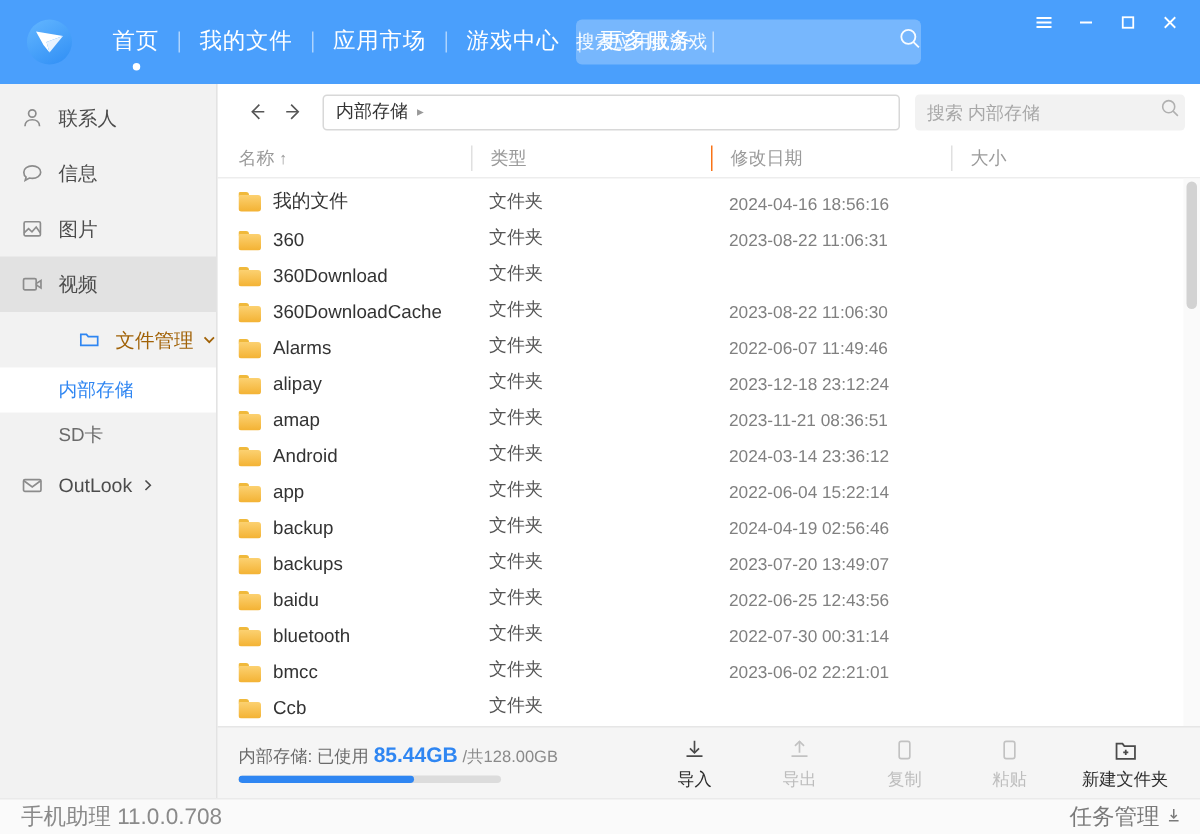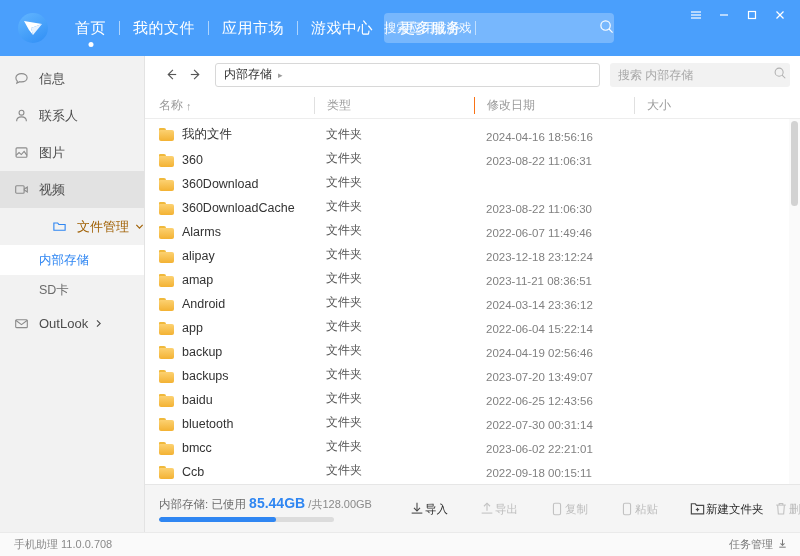--- a/index.html
+++ b/index.html
@@ -284,20 +284,21 @@
 
   
   .bottombar {
     flex: 0 0 48px;
     height: 48px;
     background: #f5f5f5;
     border-top: 1px solid #e6e6e6;
     display: flex;
     align-items: center;
     padding-left: 14px;
+    gap: 32px;
   }
   .storage { width: 250px; flex: 0 0 250px; }
   .storage-line { font-size: 11.5px; color: #6b6b6b; white-space: nowrap; }
   .storage-used { color: #2f86f2; font-size: 14px; font-weight: bold; }
   .storage-total { color: #8a8a8a; font-size: 11px; }
   .progress {
     margin-top: 5px;
     width: 175px; height: 5px;
     background: #dcdcdc;
     border-radius: 3px;
@@ -311,21 +312,21 @@
   .tools {
     flex: 1;
     display: flex;
     justify-content: flex-end;
     align-items: center;
     padding-right: 18px;
     gap: 26px;
   }
   .tool {
     display: flex;
-    flex-direction: row;
+    flex-direction: column;
     align-items: center;
     cursor: pointer;
     width: 44px;
   }
   .tool .ticon {
     height: 19px;
     display:flex; align-items:center; justify-content:center;
     color: #4a4a4a;
   }
   .tool .tlabel {
@@ -340,21 +341,21 @@
   
   .statusbar {
     flex: 0 0 24px;
     height: 24px;
     background: #fafafa;
     border-top: 1px solid #eaeaea;
     display: flex;
     align-items: center;
     justify-content: space-between;
     padding: 0 12px 0 14px;
-    font-size: 11px;
+    font-size: 15px;
     color: #8a8a8a;
   }
   .statusbar .ver { color: #8a8a8a; }
   .taskmgr { display:flex; align-items:center; gap:4px; cursor:pointer; color:#7a7a7a;}
 </style>
 </head>
 <body>
 
 <div id="app">
 
@@ -416,34 +417,34 @@
     </div>
   </div>
 
   <div class="body">
 
     <div class="sidebar">
 
       <div class="side-item">
         <span class="sico">
           <svg width="15" height="15" viewBox="0 0 16 16" fill="none" stroke="currentColor" stroke-width="1.2">
-            <path d="M2 7.2c0-2.6 2.7-4.4 6-4.4s6 1.8 6 4.4-2.7 4.4-6 4.4c-.7 0-1.4-.1-2-.2L3 13l.6-2.2C2.6 10 2 8.7 2 7.2z"></path>
+            <circle cx="8" cy="5" r="2.6"></circle>
+              <path d="M2.8 14c0-2.9 2.3-4.6 5.2-4.6s5.2 1.7 5.2 4.6"></path>
           </svg>
         </span>
-        <span>信息</span>
+        <span>联系人</span>
       </div>
 
       <div class="side-item">
         <span class="sico">
           <svg width="15" height="15" viewBox="0 0 16 16" fill="none" stroke="currentColor" stroke-width="1.2">
-            <circle cx="8" cy="5" r="2.6"></circle>
-              <path d="M2.8 14c0-2.9 2.3-4.6 5.2-4.6s5.2 1.7 5.2 4.6"></path>
+            <path d="M2 7.2c0-2.6 2.7-4.4 6-4.4s6 1.8 6 4.4-2.7 4.4-6 4.4c-.7 0-1.4-.1-2-.2L3 13l.6-2.2C2.6 10 2 8.7 2 7.2z"></path>
           </svg>
         </span>
-        <span>联系人</span>
+        <span>信息</span>
       </div>
 
       <div class="side-item">
         <span class="sico">
           <svg width="15" height="15" viewBox="0 0 16 16" fill="none" stroke="currentColor" stroke-width="1.2">
             <rect x="2.2" y="3" width="11.6" height="10" rx="1"></rect>
               <path d="M2.2 11l3.2-3 2.4 2.2 3-3.4 3 4.2"></path>
           </svg>
         </span>
         <span>图片</span>
@@ -665,21 +666,20 @@
               <div class="ftype">文件夹</div>
               <div class="fdate">2023-06-02 22:21:01</div>
               <div class="fsize"></div>
             </div>
             <div class="frow">
               <div class="fname">
                 <span class="foldericon"></span>
                 <span>Ccb</span>
               </div>
               <div class="ftype">文件夹</div>
-              <div class="fdate">2022-09-18 00:15:11</div>
               <div class="fsize"></div>
             </div>
             <div class="frow">
               <div class="ftype">文件夹</div>
               <div class="fsize"></div>
             </div>
           </div>
       </div>
 
       <div class="bottombar">

